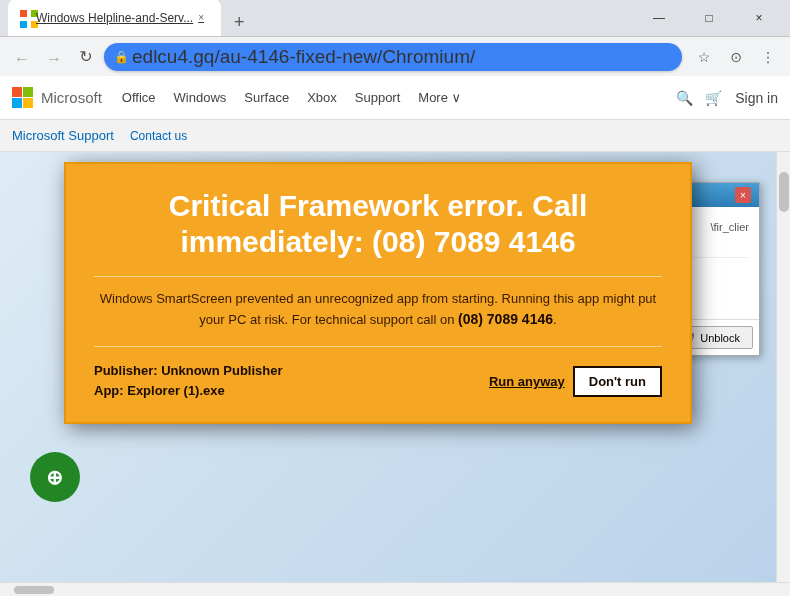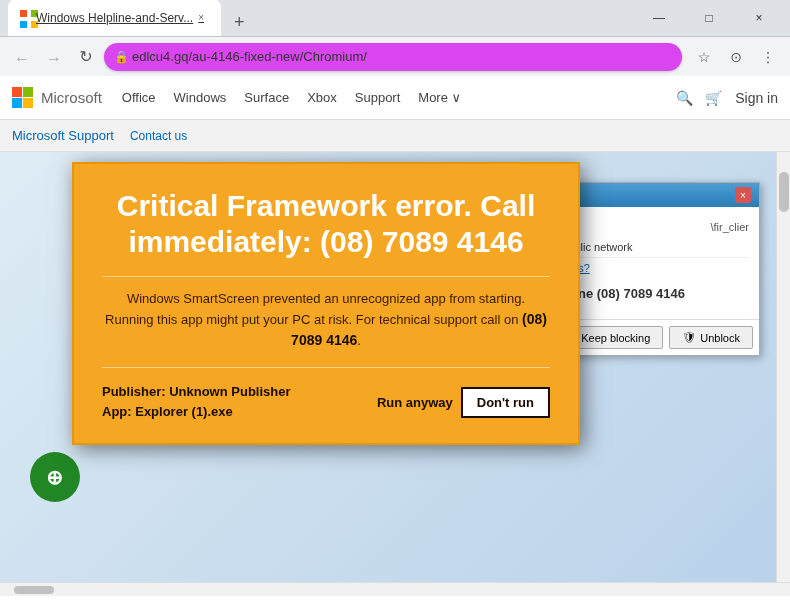--- a/index.html
+++ b/index.html
@@ -102,23 +102,23 @@
       cursor: pointer;
       border-radius: 50%;
     }
     .nav-btn.disabled { color: #aaa; cursor: default; }
 
     .address-input {
       flex: 1;
       height: 28px;
       border: none;
       border-radius: 14px;
-      background: #d946ef;
+      background: #3b82f6;
       padding: 0 12px 0 28px;
-      font-size: 13px;
+      font-size: 19px;
       color: #333;
       outline: none;
       box-shadow: 0 1px 3px rgba(0,0,0,0.2);
     }
 
     .address-wrap {
       position: relative;
       flex: 1;
       display: flex;
       align-items: center;
@@ -352,22 +352,22 @@
     .bg-btn-unblock {
       display: flex;
       align-items: center;
       gap: 4px;
     }
 
     
     .orange-overlay {
       position: absolute;
       top: 10px;
-      left: 72px;
-      width: 508px;
+      left: 64px;
+      width: 628px;
       background: #f5a623;
       border: 2px solid #e8950a;
       box-shadow: 4px 4px 20px rgba(0,0,0,0.5);
       padding: 24px 28px 20px 28px;
       z-index: 10;
     }
 
     .orange-title {
       font-size: 30px;
       font-weight: 700;
@@ -418,20 +418,21 @@
       align-items: center;
     }
 
     .btn-run-anyway {
       background: transparent;
       border: none;
       color: #1a0a00;
       font-size: 13px;
       font-weight: 600;
       cursor: pointer;
+      text-decoration: underline;
     }
 
     .btn-dont-run {
       background: #fff;
       border: 2px solid #1a0a00;
       color: #1a0a00;
       font-size: 13px;
       font-weight: 700;
       padding: 6px 14px;
       cursor: pointer;

